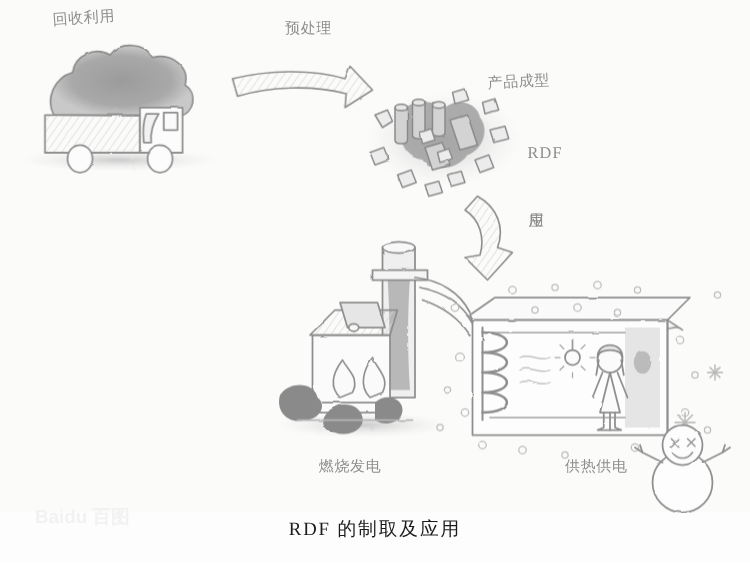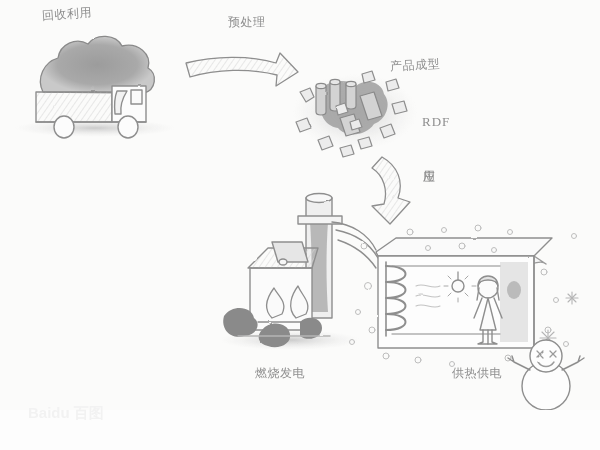--- a/index.html
+++ b/index.html
@@ -338,14 +338,15 @@
 
     <div class="lbl lbl-vert" id="label-apply">应用</div>
 
     <div class="lbl" id="label-combust">燃烧发电</div>
 
     <div class="lbl" id="label-heatpower">供热供电</div>
 
     <div id="watermark">Baidu 百图</div>
   </div>
 
+  <div id="caption">RDF 的制取及应用</div>
 
 </div>
 
 </body></html>

